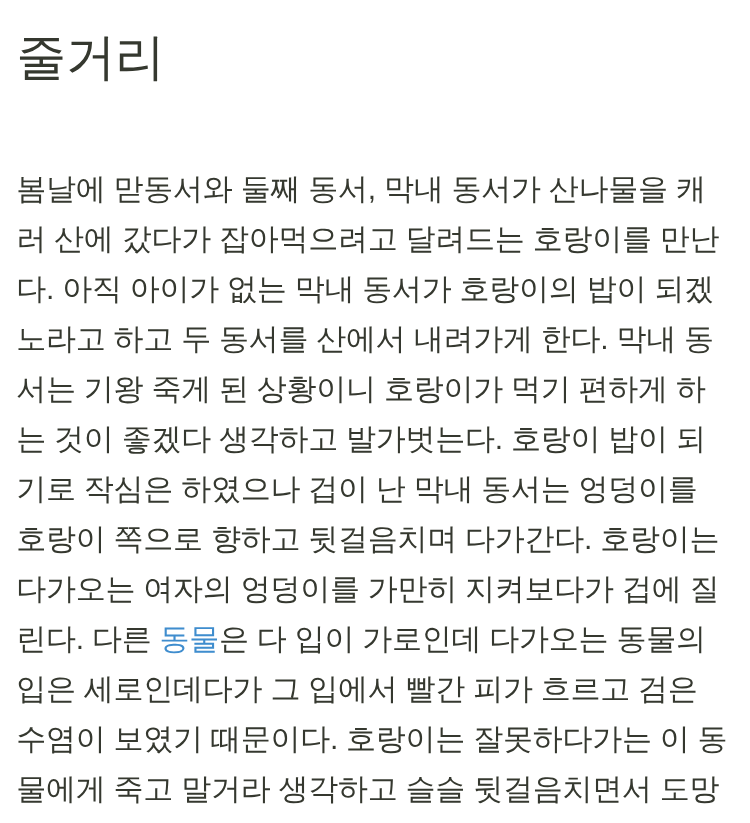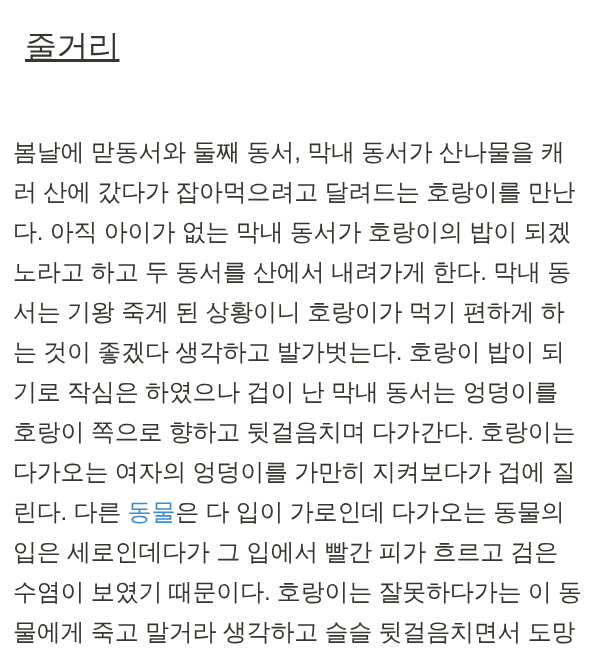--- a/index.html
+++ b/index.html
@@ -18,27 +18,26 @@
     overflow: hidden;
     background: var(--bg);
     font-family: "Liberation Sans", sans-serif;
     color: var(--text);
   }
   .article-section {
     padding: 22px 15px 0 13px;
     width: 600px;
   }
   .section-heading {
-    margin: 0 0 62px 12px;
-    font-size: 32px;
+    margin: 0 0 62px 0;
+    font-size: 40px;
     line-height: 48px;
     font-weight: 400;
     color: var(--text);
     letter-spacing: -0.5px;
-    text-decoration: underline;
   }
   .plot-paragraph {
     margin: 0;
     font-size: 24px;
     line-height: 40px;
     color: var(--text);
     word-break: break-all;
     text-align: left;
     letter-spacing: -0.2px;
   }

